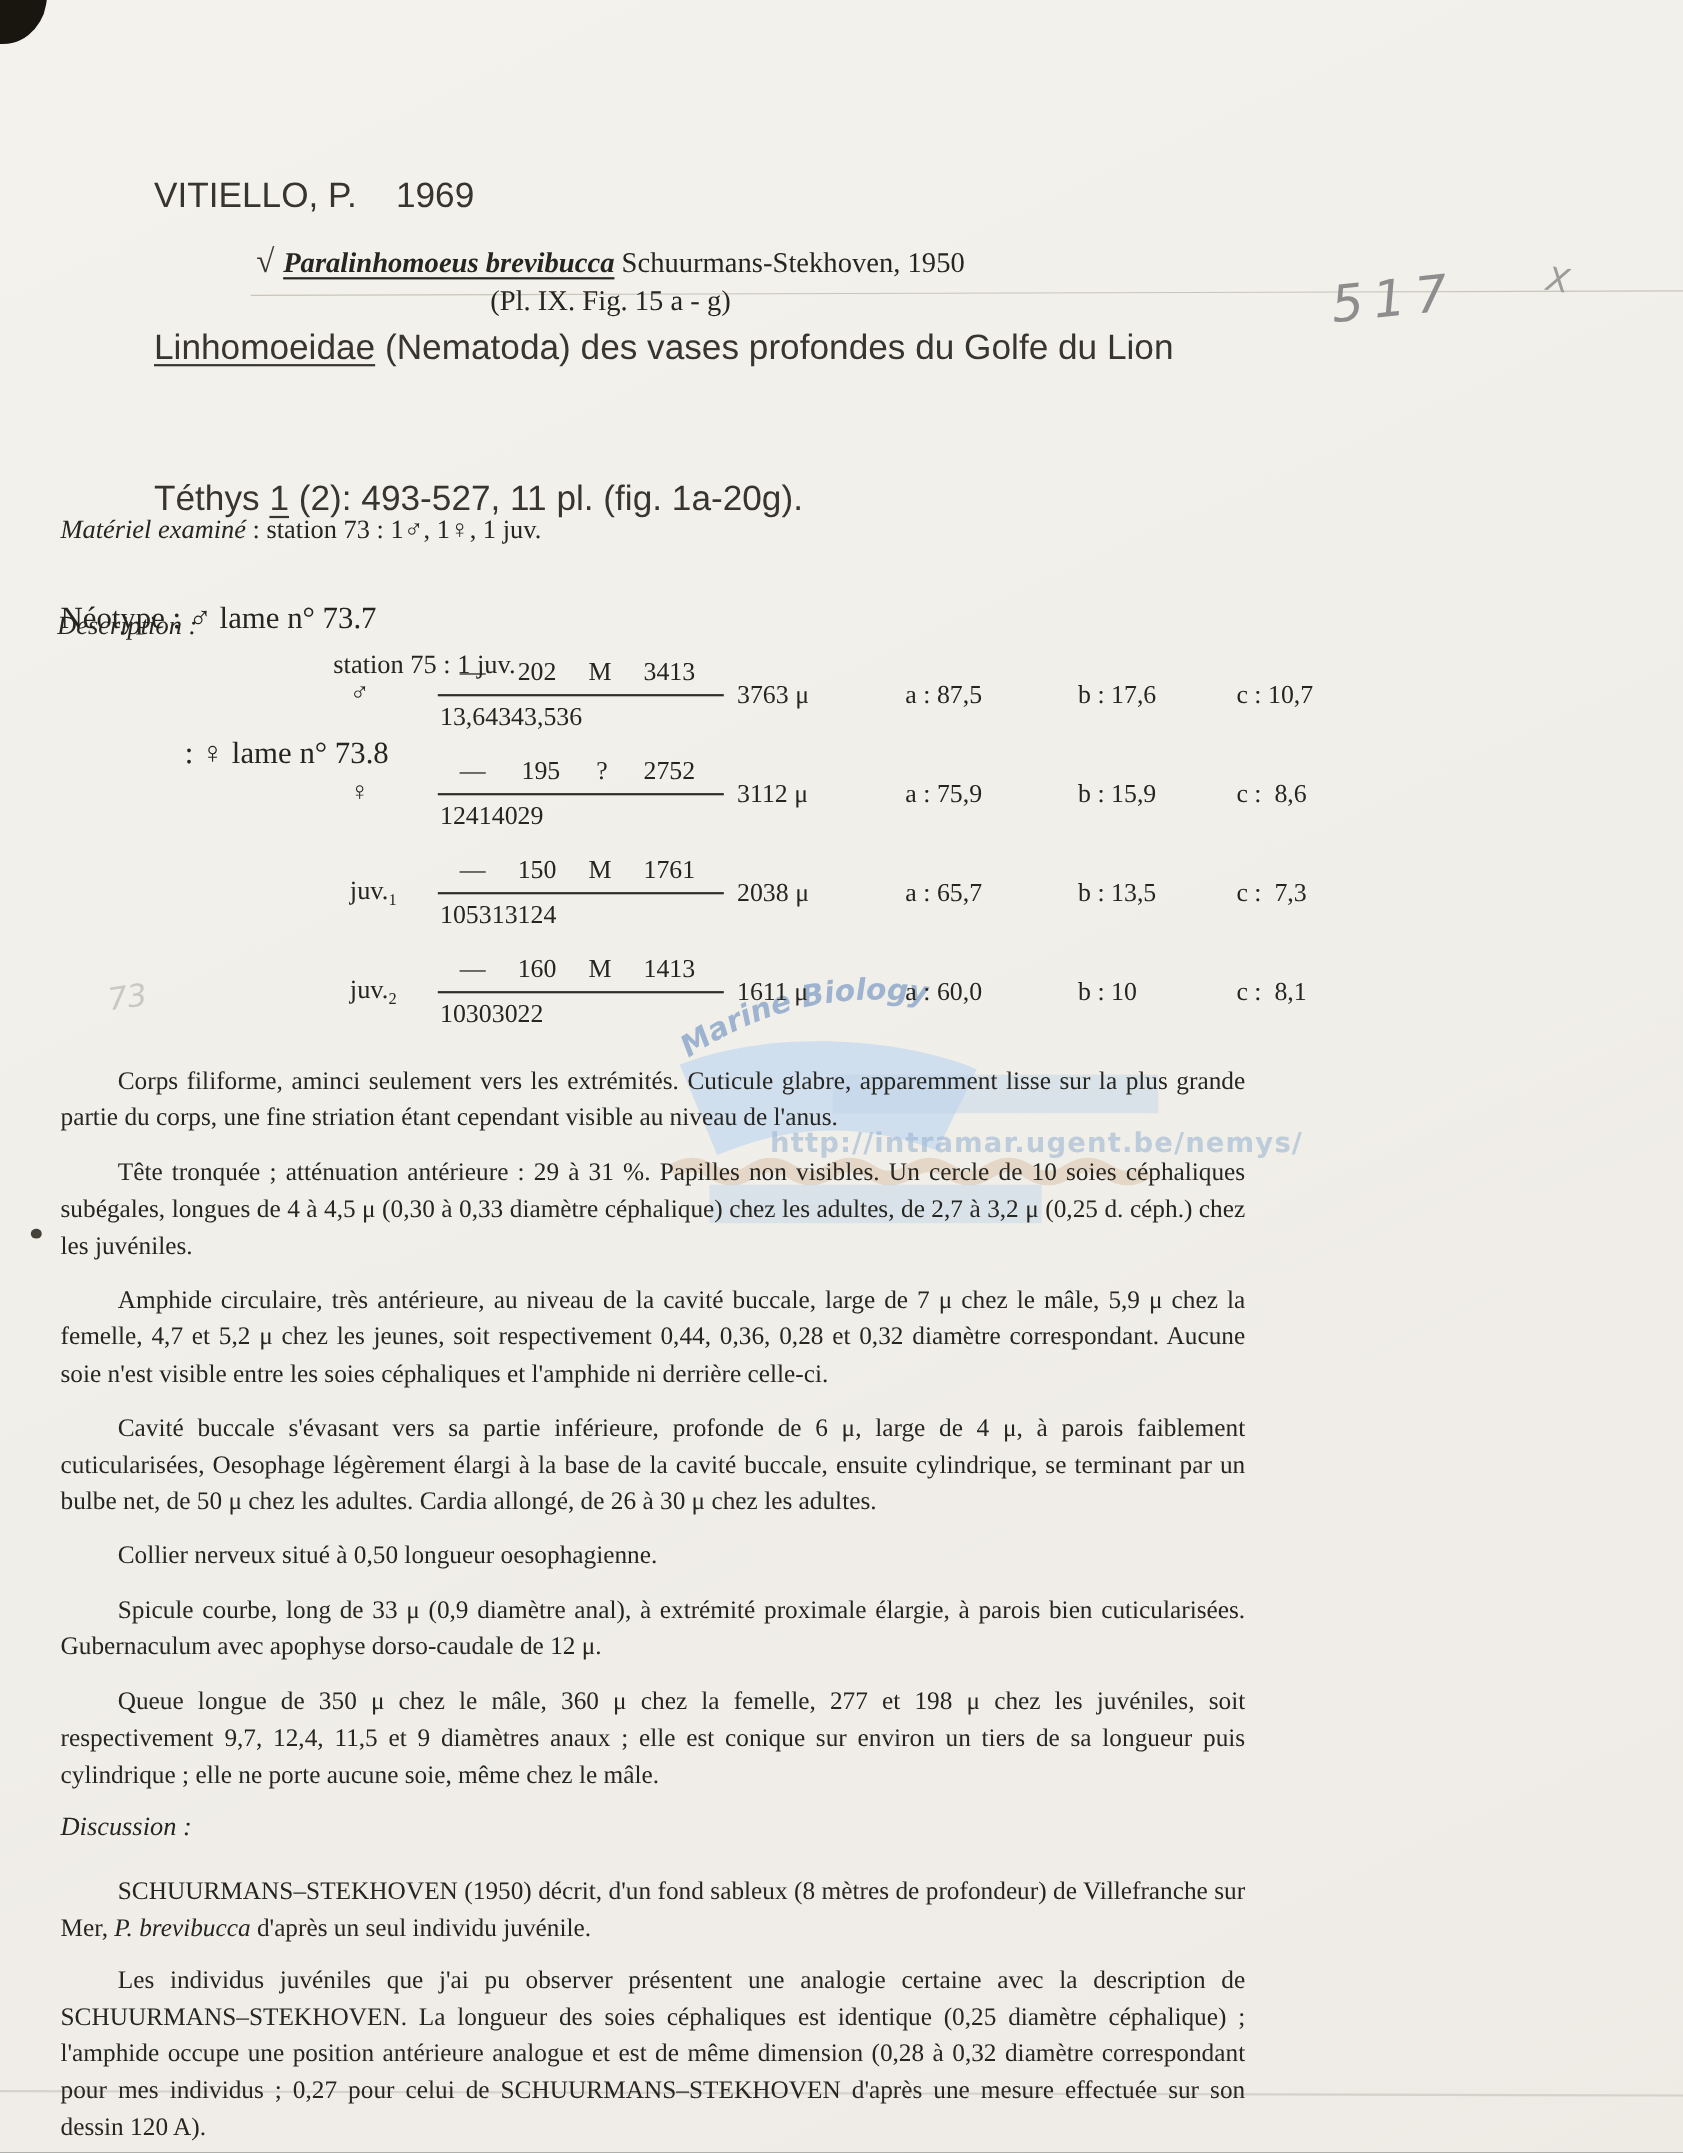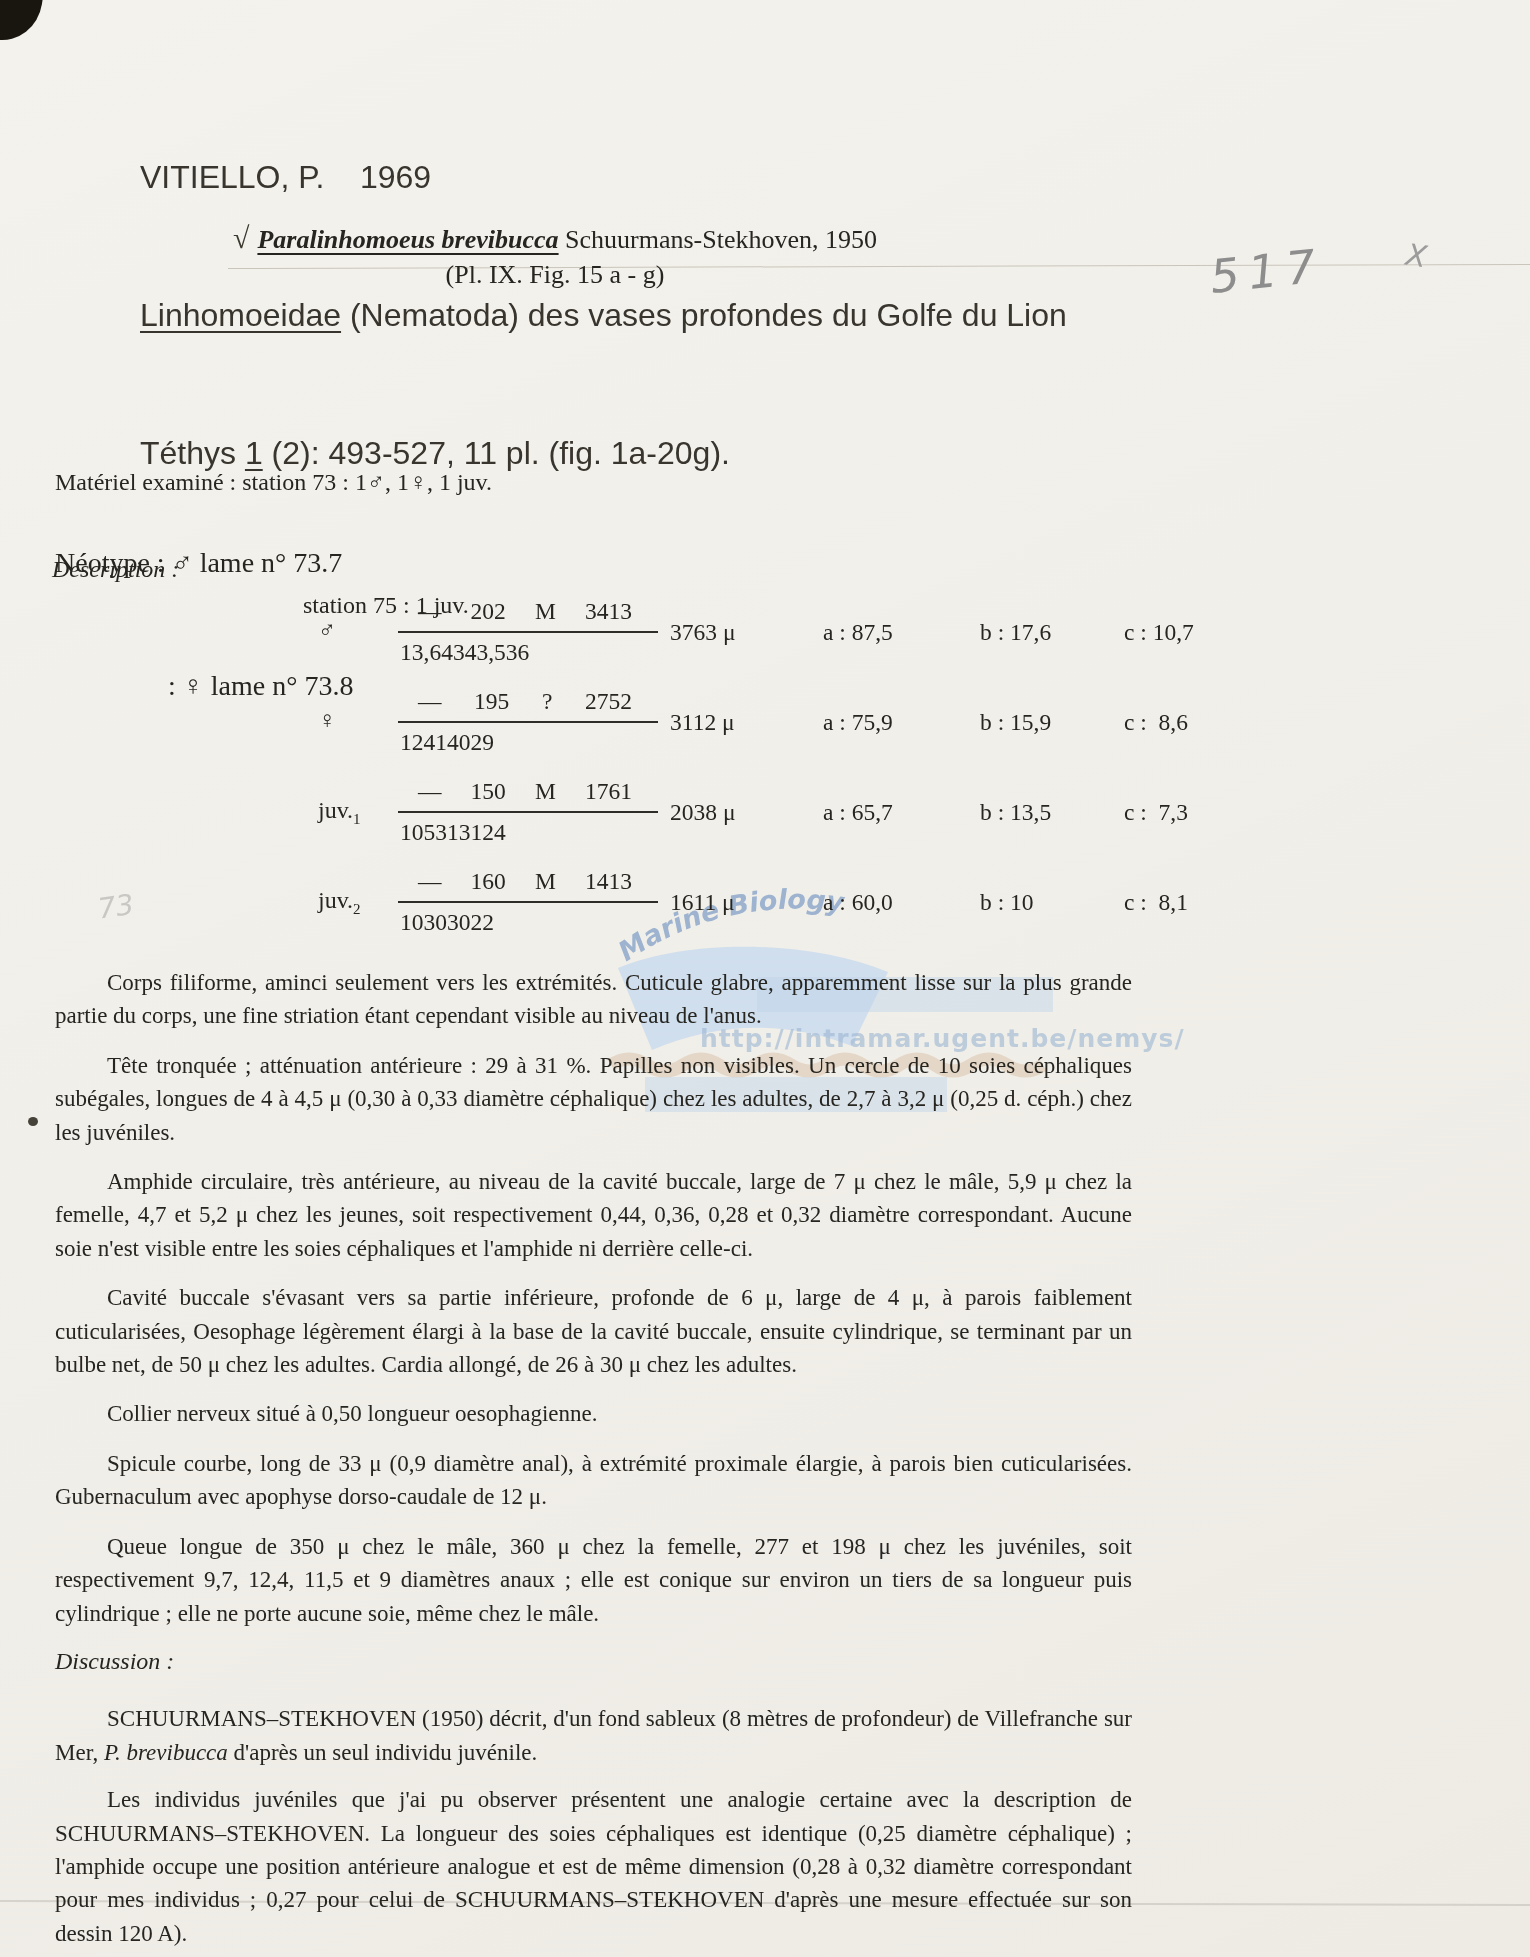--- a/index.html
+++ b/index.html
@@ -20,21 +20,21 @@
   .species-head{position:absolute;left:205px;top:220px;width:700px;text-align:center;font-size:26px;line-height:35px;z-index:2;}
   .checkmark{font-size:30px;margin-right:8px;color:#3a382f;}
   .species-name{font-style:italic;font-weight:bold;text-decoration:underline;text-decoration-thickness:2px;text-underline-offset:5px;}
   
   .hw{position:absolute;font-family:"DejaVu Sans",sans-serif;font-style:italic;z-index:3;}
   .hw-517{left:1210px;top:244px;font-size:46px;color:#8d8d8d;letter-spacing:9px;transform:rotate(-6deg);}
   .hw-x{left:1406px;top:238px;font-size:30px;color:#9c9c9c;transform:rotate(8deg);}
   .hw-73{left:98px;top:890px;font-size:28px;color:rgba(125,125,125,.35);transform:rotate(-8deg);}
   
   .material{position:absolute;left:55px;top:380px;font-size:24px;line-height:41px;z-index:2;white-space:pre;}
-  .material .lbl{}
+  .material .lbl{font-style:italic;}
   .material .cont{padding-left:248px;}
   .neotype{position:absolute;left:55px;top:460px;font-size:28px;line-height:41px;z-index:2;white-space:pre;}
   .neotype .cont{padding-left:113px;}
   .section-label{position:absolute;left:52px;font-style:italic;font-size:24px;z-index:2;}
   
   .mrow{position:absolute;left:318px;width:1020px;height:84px;display:flex;align-items:center;font-size:23.5px;z-index:2;}
   .mlabel{width:80px;font-size:24px;}
   .mlabel sub{font-size:15px;}
   .frac{width:260px;display:flex;flex-direction:column;}
   .fnum{display:flex;justify-content:space-between;padding:0 26px 6px 20px;border-bottom:2px solid #2f2d27;}

